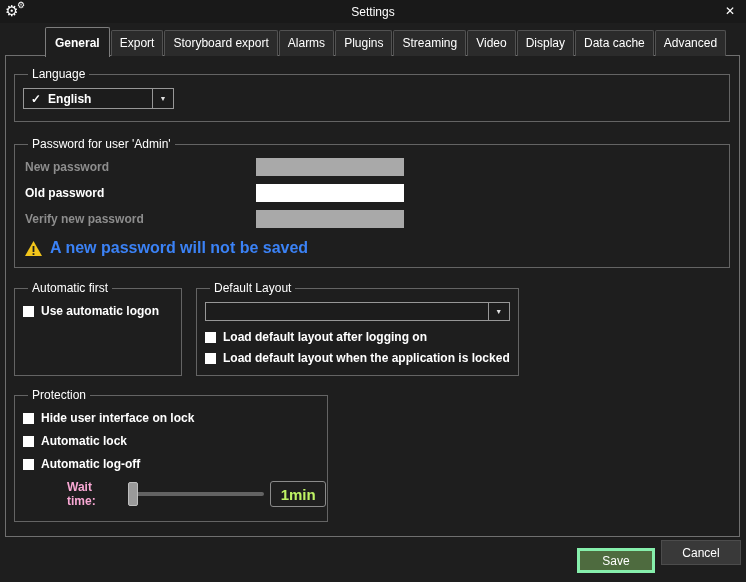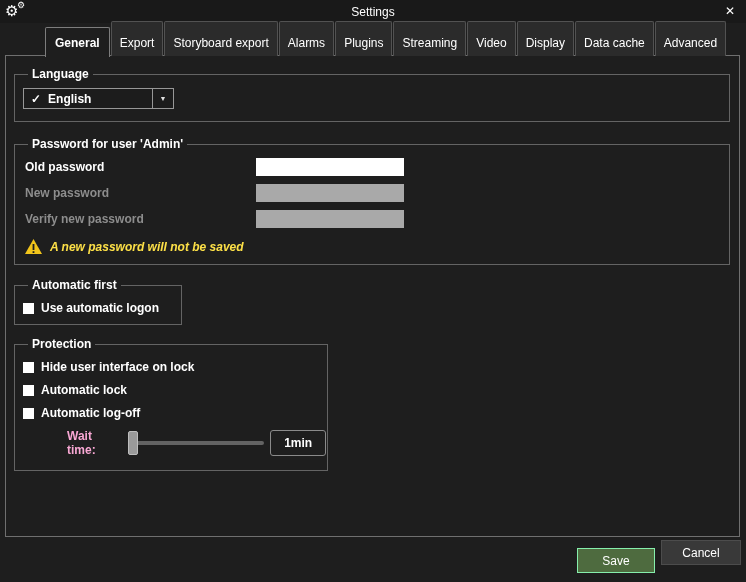--- a/index.html
+++ b/index.html
@@ -33,21 +33,21 @@
 
   
   .tabbar {
     position:absolute; top:26px; left:5px; height:30px;
     display:flex; align-items:flex-end; z-index:3;margin-left:40px;
   }
   .tab {
     background:#2b2b2b;
     border:1px solid #525252; border-bottom:none;
     border-radius:2px 2px 0 0;
-    padding:14px 8px 6px 8px;
+    padding:5px 8px 6px 8px;
     font-size:12px; color:#fff;
     margin-right:1px;
     cursor:pointer;
     white-space:nowrap;
   }
   .tab.active {
     background:#1e1e1e;
     border-color:#7d7d7d;
     font-weight:bold;
     padding:8px 9px 7px 9px;
@@ -60,21 +60,21 @@
     border:1px solid #6f6f6f;
     background:#1e1e1e;
     padding:0 9px 0 8px;
   }
 
   fieldset {
     border:1px solid #646464;
     padding:0;
   }
   legend {
-    font-size:12px; font-weight:bold; color:#fff;
+    font-size:12px; font-weight:normal; color:#fff;
     margin-left:5px; padding:0 4px;
   }
 
   .fs-language { margin-top:11px; padding:7px 8px 12px 8px; }
 
   .combo {
     display:flex; align-items:stretch;
     border:1px solid #979797; background:#1c1c1c; height:21px;
   }
   .combo-lang { width:151px; }
@@ -94,21 +94,21 @@
   .pw-row { display:flex; align-items:center; height:26px; margin-left:2px; }
   .pw-label { width:231px; font-size:12px; font-weight:bold; color:#fff; }
   .pw-label.disabled { color:#8d8d8d; }
   .pw-input {
     width:148px; height:18px; border:none; outline:none;
     font-family:"Liberation Sans", sans-serif; font-size:12px; padding:0 4px;
   }
   .pw-input.enabled { background:#ffffff; color:#000; }
   .pw-input.disabled-input { background:#a9a9a9; }
   .warn-row { display:flex; align-items:center; gap:8px; margin:7px 0 0 2px; }
-  .warn-text { font-size:12px; font-weight:bold; color:#fde047;font-style:italic; }
+  .warn-text { font-size:16px; font-weight:bold; color:#3b82f6; }
 
   .two-col { display:flex; margin-top:13px; gap:14px; align-items:stretch; }
   .fs-autologon { width:168px; padding:9px 0 0 8px; }
   .fs-layout { width:300px; padding:7px 8px 10px 8px; }
 
   .cb-row { display:flex; align-items:center; gap:7px; margin-bottom:9px; }
   .checkbox {
     width:11px; height:11px; background:#fff; flex:0 0 auto;
   }
   .checkbox.disabled { background:#8a8a8a; }
@@ -132,33 +132,33 @@
   }
   .slider-handle {
     position:absolute; left:0; top:1px; width:10px; height:24px;
     background:#9a9a9a; border:1px solid #bdbdbd; border-radius:2px;
     cursor:pointer;
   }
   .wait-value {
     margin-left:6px; width:58px; height:26px;
     border:1px solid #8a8a8a; border-radius:3px;
     display:flex; align-items:center; justify-content:center;
-    font-size:12px; font-weight:bold; color:#ffffff;
+    font-size:15px; font-weight:bold; color:#bef264;
   }
 
   
   .btn {
     position:absolute; height:25px;
     display:flex; align-items:center; justify-content:center;
     font-size:12px; color:#fff; cursor:pointer;
     font-family:"Liberation Sans", sans-serif;
   }
   .btn-save {
     right:91px; bottom:9px; width:78px;
-    background:#4e6b3f; border:1px solid #86efac;
+    background:#4e6b3f; border:3px solid #86efac;
   }
   .btn-cancel {
     right:5px; bottom:17px; width:80px;
     background:#393939; border:1px solid #4c4c4c;
   }
 </style>
 </head>
 <body>
 
 <div class="titlebar">
@@ -192,26 +192,26 @@
         <span class="combo-check">✓</span>
         <span>English</span>
       </div>
       <div class="combo-arrow">▼</div>
     </div>
   </fieldset>
 
   <fieldset class="fs-password">
     <legend>Password for user 'Admin'</legend>
     <div class="pw-row">
+      <div class="pw-label disabled">New password</div>
+      <input type="password" class="pw-input disabled-input" disabled="" value="" style="">
+    </div>
+    <div class="pw-row">
       <div class="pw-label">Old password</div>
       <input type="password" class="pw-input enabled" value="" style="">
-    </div>
-    <div class="pw-row">
-      <div class="pw-label disabled">New password</div>
-      <input type="password" class="pw-input disabled-input" disabled="" value="" style="">
     </div>
     <div class="pw-row">
       <div class="pw-label disabled">Verify new password</div>
       <input type="password" class="pw-input disabled-input" disabled="" value="" style="">
     </div>
     <div class="warn-row">
       <svg width="17" height="15" viewBox="0 0 17 15">
         <path d="M8.5 0 L17 15 L0 15 Z" fill="#f2c51b"></path>
         <rect x="7.6" y="5" width="1.8" height="6" fill="#1e1e1e"></rect>
         <rect x="7.6" y="12.2" width="1.8" height="1.8" fill="#1e1e1e"></rect>
@@ -223,20 +223,35 @@
   <div class="two-col">
 
     <fieldset class="fs-autologon">
       <legend>Automatic first</legend>
       <div class="cb-row">
         <span class="checkbox"></span>
         <span class="cb-label">Use automatic logon</span>
       </div>
     </fieldset>
 
+    <fieldset class="fs-layout">
+      <legend>Default Layout</legend>
+      <div class="combo combo-layout">
+        <div class="combo-text"></div>
+        <div class="combo-arrow">▼</div>
+      </div>
+      <div class="cb-row">
+        <span class="checkbox"></span>
+        <span class="cb-label">Load default layout after logging on</span>
+      </div>
+      <div class="cb-row">
+        <span class="checkbox"></span>
+        <span class="cb-label">Load default layout when the application is locked</span>
+      </div>
+    </fieldset>
 
   </div>
 
   <fieldset class="fs-protection">
     <legend>Protection</legend>
     <div class="cb-row">
       <span class="checkbox"></span>
       <span class="cb-label">Hide user interface on lock</span>
     </div>
     <div class="cb-row">

